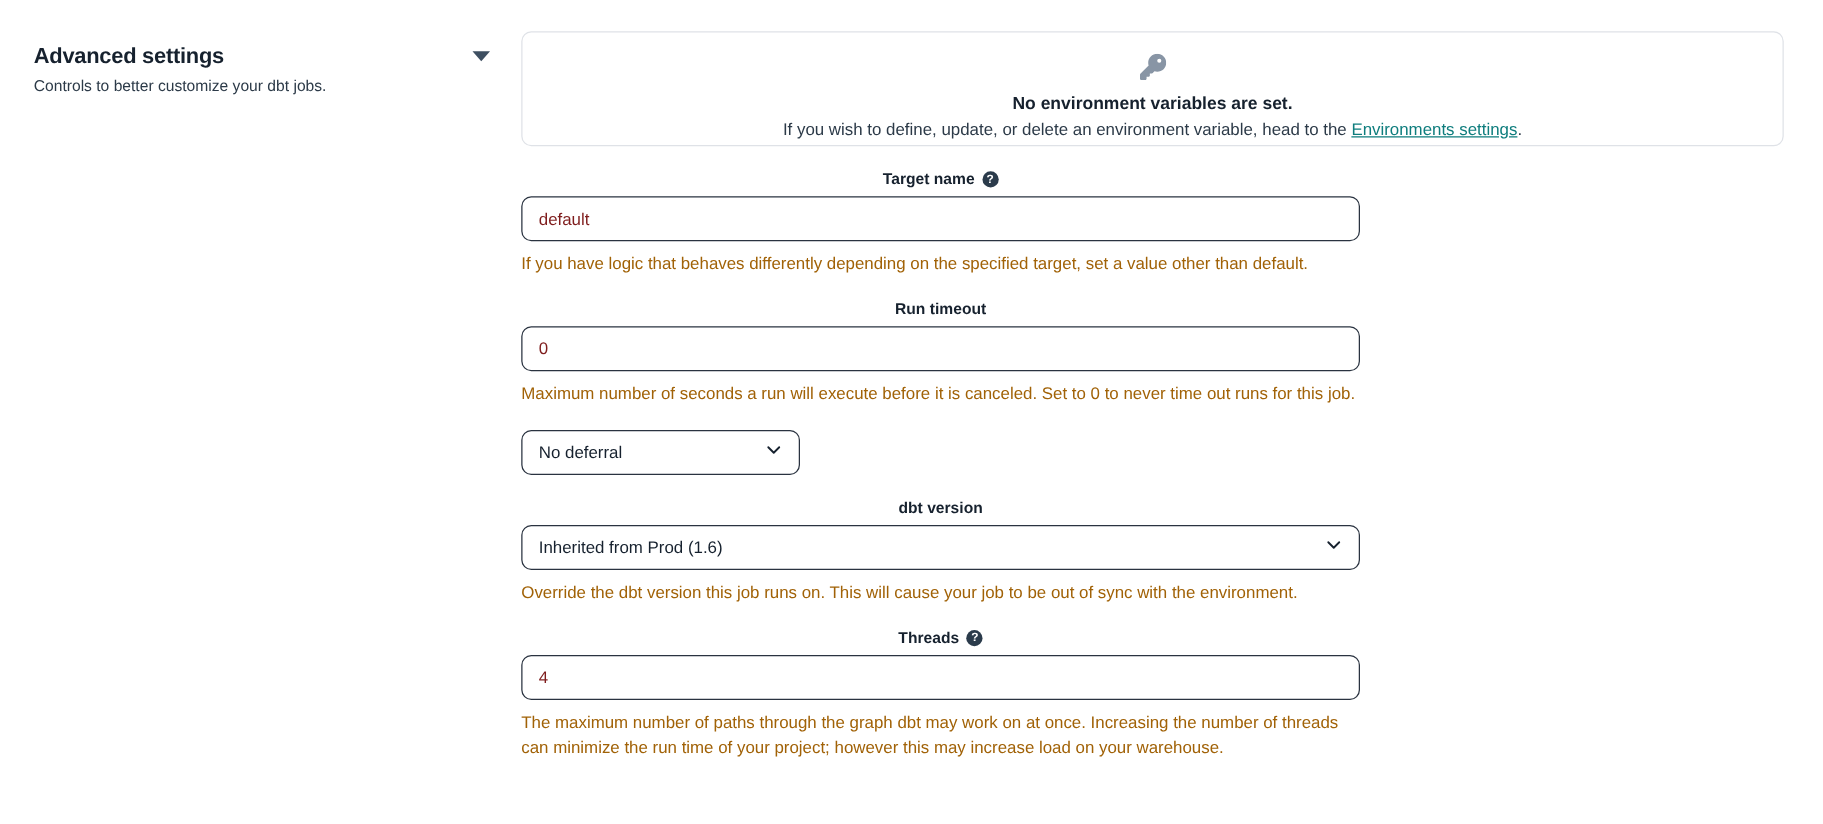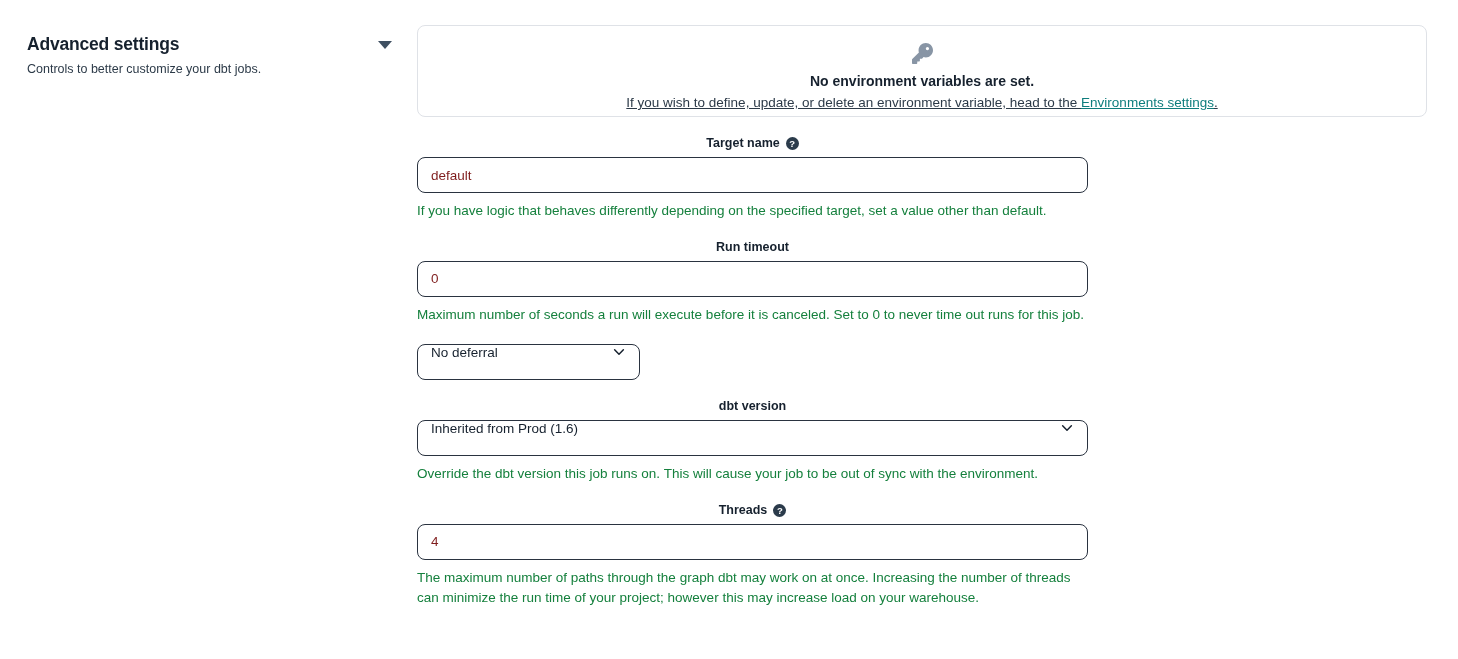--- a/index.html
+++ b/index.html
@@ -33,21 +33,21 @@
   
   .content { position: absolute; left: 417px; top: 25px; width: 1010px; }
 
   .env-box {
     width: 1010px; height: 92px;
     border: 1px solid #dfe2e7; border-radius: 8px;
     text-align: center; padding-top: 17px;
   }
   .env-key { display: inline-block; }
   .env-title { margin: 5px 0 0 0; font-size: 14px; font-weight: 700; color: #16212e; }
-  .env-message { margin: 6px 0 4px 0; font-size: 13.5px; color: #2c3a48; text-decoration: underline; }
+  .env-message { margin: 6px 0 4px 0; font-size: 13.5px; color: #2c3a48; }
   .env-link { color: #0e7d7d; text-decoration: underline; cursor: pointer; }
 
   .form-col { width: 671px; }
   .field { margin-top: 19px; }
   .label-row {
     display: flex; align-items: center; gap: 6px;
     font-size: 12.5px; font-weight: 700; color: #16212e; line-height: 15px; justify-content: center;
   }
   .help-icon {
     width: 13px; height: 13px; border-radius: 50%;
@@ -59,27 +59,27 @@
   .text-input {
     display: block; margin-top: 6px;
     width: 671px; height: 36px;
     border: 1.2px solid #2a3340; border-radius: 8px;
     padding: 0 13px; font-size: 13.5px; color: #7f1d1d;
     font-family: "Liberation Sans", sans-serif; background: #fff; outline: none;
   }
   .select-box {
     margin-top: 6px; width: 671px; height: 36px;
     border: 1.2px solid #2a3340; border-radius: 8px;
-    display: flex; justify-content: space-between;
+    display: flex; align-items: center; justify-content: space-between;
     padding: 0 13px; font-size: 13.5px; color: #16212e;
     cursor: pointer; background: #fff;
   }
   .select-box.small { width: 223px; }
   .helper {
-    margin: 8px 0 0 0; font-size: 13.5px; color: #15803d;
+    margin: 8px 0 0 0; font-size: 13.5px; color: #a16207;
     line-height: 1.48; max-width: 671px;
   }
 </style>
 </head>
 <body>
 
 <div class="page">
 
   <div class="section-header">
     <h1 class="section-title">Advanced settings</h1>

